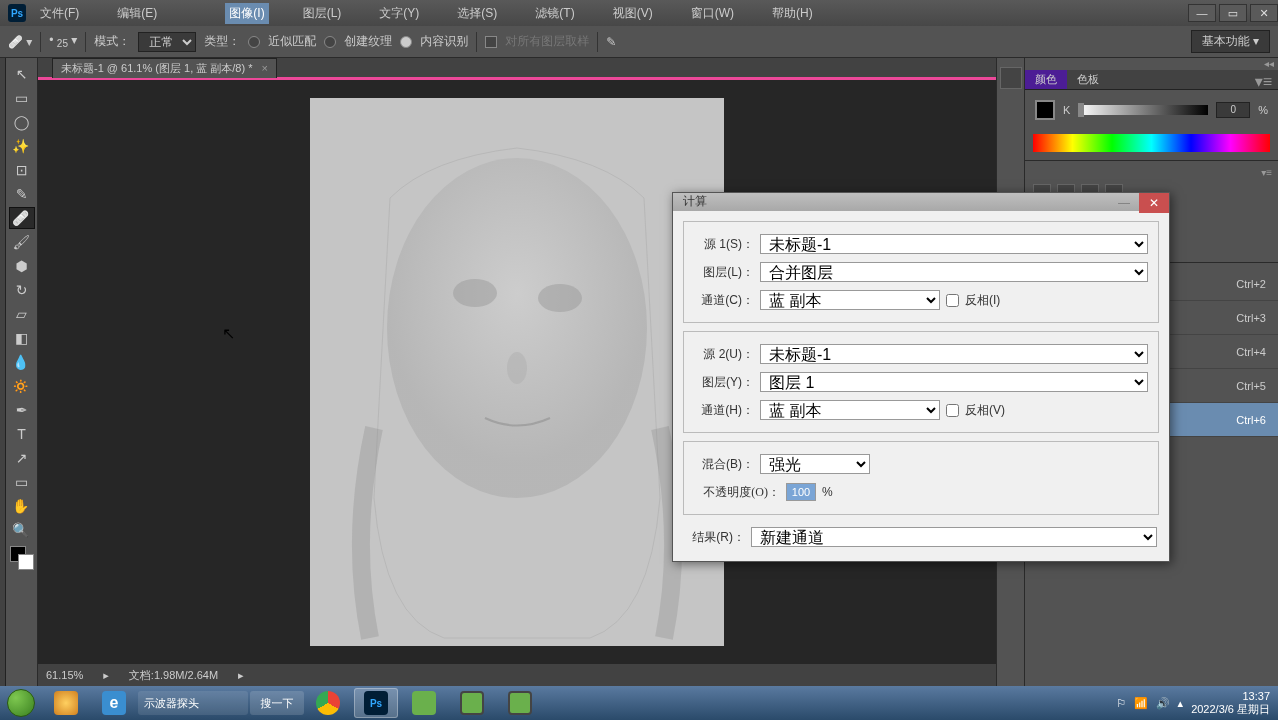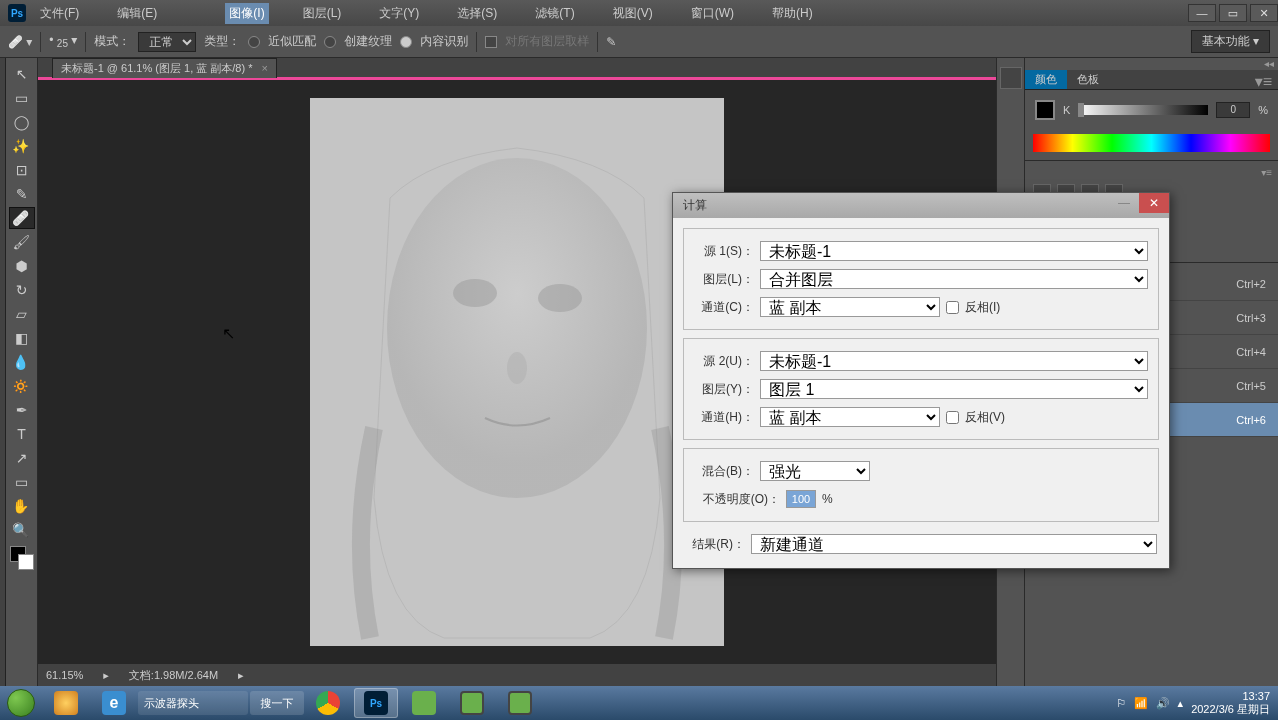--- a/index.html
+++ b/index.html
@@ -28,36 +28,36 @@
 .doc-tab { padding: 2px 8px; background: #535353; border: 1px solid #222; border-bottom: none; }
 .doc-close { margin-left: 6px; color: #999; }
 .canvas-viewport { position: absolute; top: 22px; left: 0; right: 0; bottom: 22px; background: #262626; display: flex; align-items: center; justify-content: center; }
 .canvas-img { width: 414px; height: 548px; background: linear-gradient(135deg, #c8c8c8, #b8b8b8); position: relative; overflow: hidden; }
 .status-bar { position: absolute; bottom: 0; left: 0; right: 0; height: 22px; background: #424242; display: flex; align-items: center; color: #ccc; font-size: 11px; padding: 0 8px; }
 .zoom-lvl { margin-right: 20px; }
 .right-panels { width: 254px; background: #535353; display: flex; flex-direction: column; border-left: 1px solid #2a2a2a; }
 .panel-collapse { height: 12px; text-align: right; color: #999; font-size: 10px; padding-right: 4px; }
 .panel-tabs { height: 20px; display: flex; background: #424242; border-bottom: 1px solid #222; }
 .panel-tab { padding: 2px 10px; font-size: 11px; color: #ccc; }
-.panel-tab.active { background: #0369a1; }
+.panel-tab.active { background: #4c1d95; }
 .color-panel { padding: 10px; display: flex; align-items: center; gap: 8px; }
 .color-swatchbox { width: 20px; height: 20px; background: #000; border: 2px solid #888; }
 .slider-k { flex: 1; height: 10px; background: linear-gradient(to right, #fff, #000); position: relative; }
 .slider-k::after { content: ''; position: absolute; left: 0; top: -2px; width: 6px; height: 14px; background: #888; }
 .k-val { width: 34px; height: 16px; background: #3a3a3a; border: 1px solid #222; color: #ccc; font-size: 10px; text-align: center; line-height: 14px; }
 .spectrum { height: 18px; margin: 4px 8px; background: linear-gradient(to right, red, yellow, lime, cyan, blue, magenta, red); }
 .panel-divider { height: 1px; background: #2a2a2a; margin: 4px 0; }
 .icon-bar { display: flex; gap: 6px; padding: 4px 8px; flex-wrap: wrap; }
 .panel-icon { width: 18px; height: 18px; border: 1px solid #666; background: #444; }
 .channel-list { flex: 1; }
 .channel-item { height: 34px; display: flex; align-items: center; justify-content: flex-end; padding-right: 12px; color: #ccc; font-size: 11px; border-bottom: 1px solid #444; }
 .channel-item.active { background: #6a8cb0; color: #fff; }
 .bottom-panels { height: 18px; background: #424242; display: flex; color: #ccc; font-size: 11px; align-items: center; padding: 0 8px; gap: 12px; }
 .dialog { position: absolute; left: 672px; top: 192px; width: 498px; background: #f0f0f0; border: 1px solid #555; box-shadow: 2px 2px 10px rgba(0,0,0,0.5); }
-.dialog-title { height: 25px; background: linear-gradient(#bfbfbf, #a8a8a8); display: flex; align-items: center; padding-left: 10px; font-size: 12px; color: #333; position: relative; }
+.dialog-title { height: 18px; background: linear-gradient(#bfbfbf, #a8a8a8); display: flex; align-items: flex-start; padding-left: 10px; font-size: 12px; color: #333; position: relative; }
 .dialog-title-btns { position: absolute; right: 0; top: 0; display: flex; }
 .dlg-title-btn { width: 30px; height: 20px; display: flex; align-items: center; justify-content: center; font-size: 12px; }
 .dlg-close { background: #c94f4f; color: #fff; }
 .dialog-body { padding: 10px; display: flex; gap: 10px; }
 .dialog-left { flex: 1; }
 .dialog-right { width: 80px; display: flex; flex-direction: column; gap: 4px; }
 .dlg-btn { height: 22px; border: 1px solid #888; background: linear-gradient(#fbfbfb, #e4e4e4); font-size: 12px; cursor: pointer; }
 .fieldset { border: 1px solid #bbb; padding: 8px 10px; margin-bottom: 8px; position: relative; }
 .fs-row { display: flex; align-items: center; height: 28px; gap: 6px; font-size: 12px; color: #333; }
 .fs-label { width: 60px; text-align: right; }
@@ -294,21 +294,21 @@
           <input type="checkbox" style="">
           <span>反相(V)</span>
         </div>
       </div>
       <div class="fieldset">
         <div class="fs-row">
           <span class="fs-label">混合(B)：</span>
           <select class="fs-select" style="flex:0 0 110px;"><option>强光</option></select>
         </div>
         <div class="fs-row">
-          <span class="fs-label" style="width:86px;">不透明度(O)：</span>
+          <span class="fs-label" style="width:86px;font-family:Liberation Serif, serif;">不透明度(O)：</span>
           <input class="fs-input" value="100" style="">
           <span>%</span>
         </div>
       </div>
       <div class="fs-row" style="padding:0 2px;">
         <span class="fs-label">结果(R)：</span>
         <select class="fs-select"><option>新建通道</option></select>
       </div>
     </div>
   </div>

